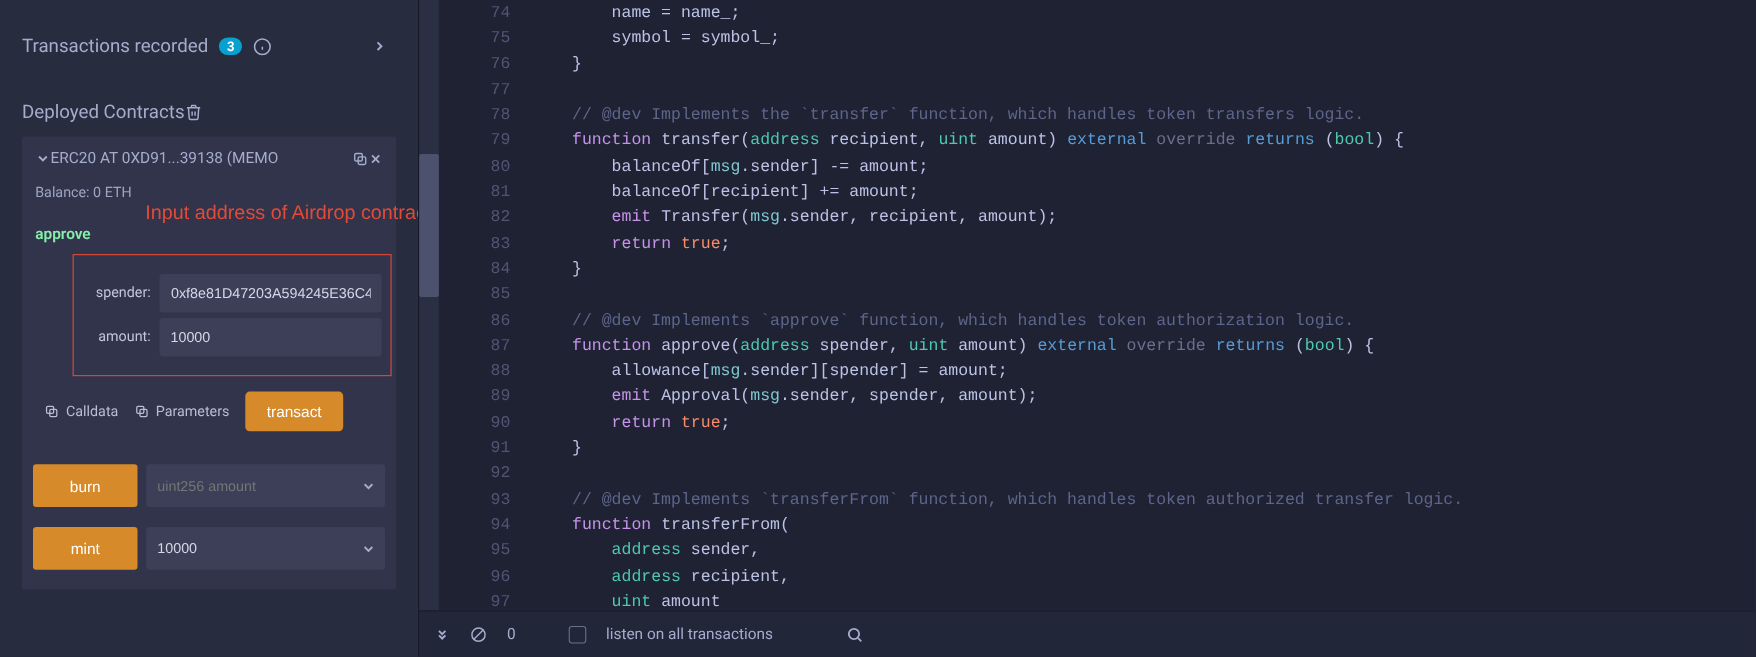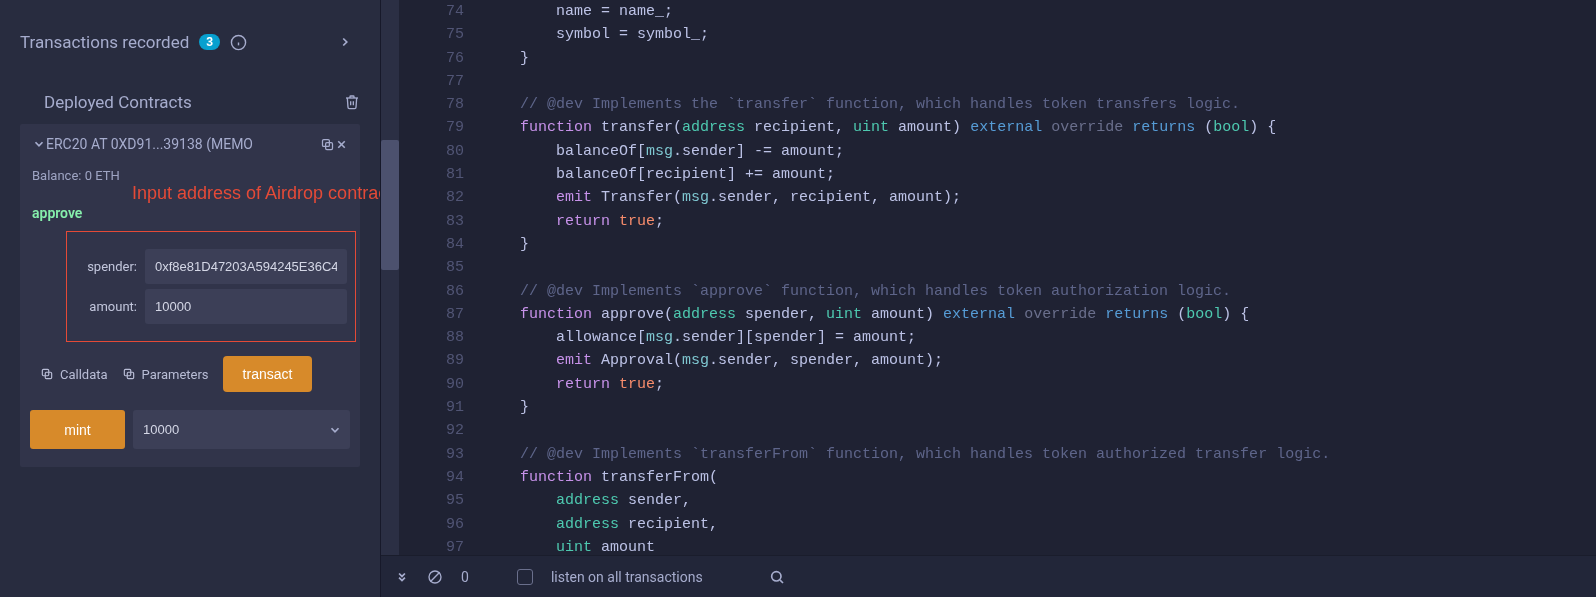--- a/index.html
+++ b/index.html
@@ -35,25 +35,24 @@
     border-radius: 10px;
     padding: 1px 7px;
     font-size: 12px;
     font-weight: bold;
   }
   .icon { display: inline-flex; align-items: center; justify-content: center; }
   .chev-right { margin-left: auto; margin-right: 8px;}
   .deployed-header {
     display: flex;
     align-items: center;
-    justify-content: space-between;
+    justify-content: flex-start;
     padding: 24px 0 12px 0;
     color: #a6accd;
     font-size: 17px;
-    margin-left: 24px;
   }
   .contract-card {
     background: #31344a;
     border-radius: 2px;
     padding: 12px 10px 18px 10px;
     position: relative;
   }
   .contract-top {
     display: flex;
     align-items: center;
@@ -303,20 +302,31 @@
           <svg width="14" height="14" viewBox="0 0 24 24" fill="none" stroke="#b9bdd6" stroke-width="2">
               <rect x="9" y="9" width="11" height="11" rx="2"></rect>
               <rect x="4" y="4" width="11" height="11" rx="2"></rect>
             </svg>
           <span>Parameters</span>
         </div>
         <button class="btn-orange">transact</button>
       </div>
     </div>
 
+    <div class="fn-compact">
+      <button class="fn-btn">burn</button>
+      <div class="fn-input-wrap">
+        <input class="fn-text" placeholder="uint256 amount" style="">
+        <span class="icon chev-down">
+          <svg width="14" height="14" viewBox="0 0 24 24" fill="none" stroke="#a6accd" stroke-width="3">
+              <polyline points="6 9 12 15 18 9"></polyline>
+            </svg>
+        </span>
+      </div>
+    </div>
 
     <div class="fn-compact" style="margin-top:18px">
       <button class="fn-btn">mint</button>
       <div class="fn-input-wrap">
         <input class="fn-text" style="color: rgb(212, 215, 230);" value="10000">
         <span class="icon chev-down">
           <svg width="14" height="14" viewBox="0 0 24 24" fill="none" stroke="#a6accd" stroke-width="3">
               <polyline points="6 9 12 15 18 9"></polyline>
             </svg>
         </span>

